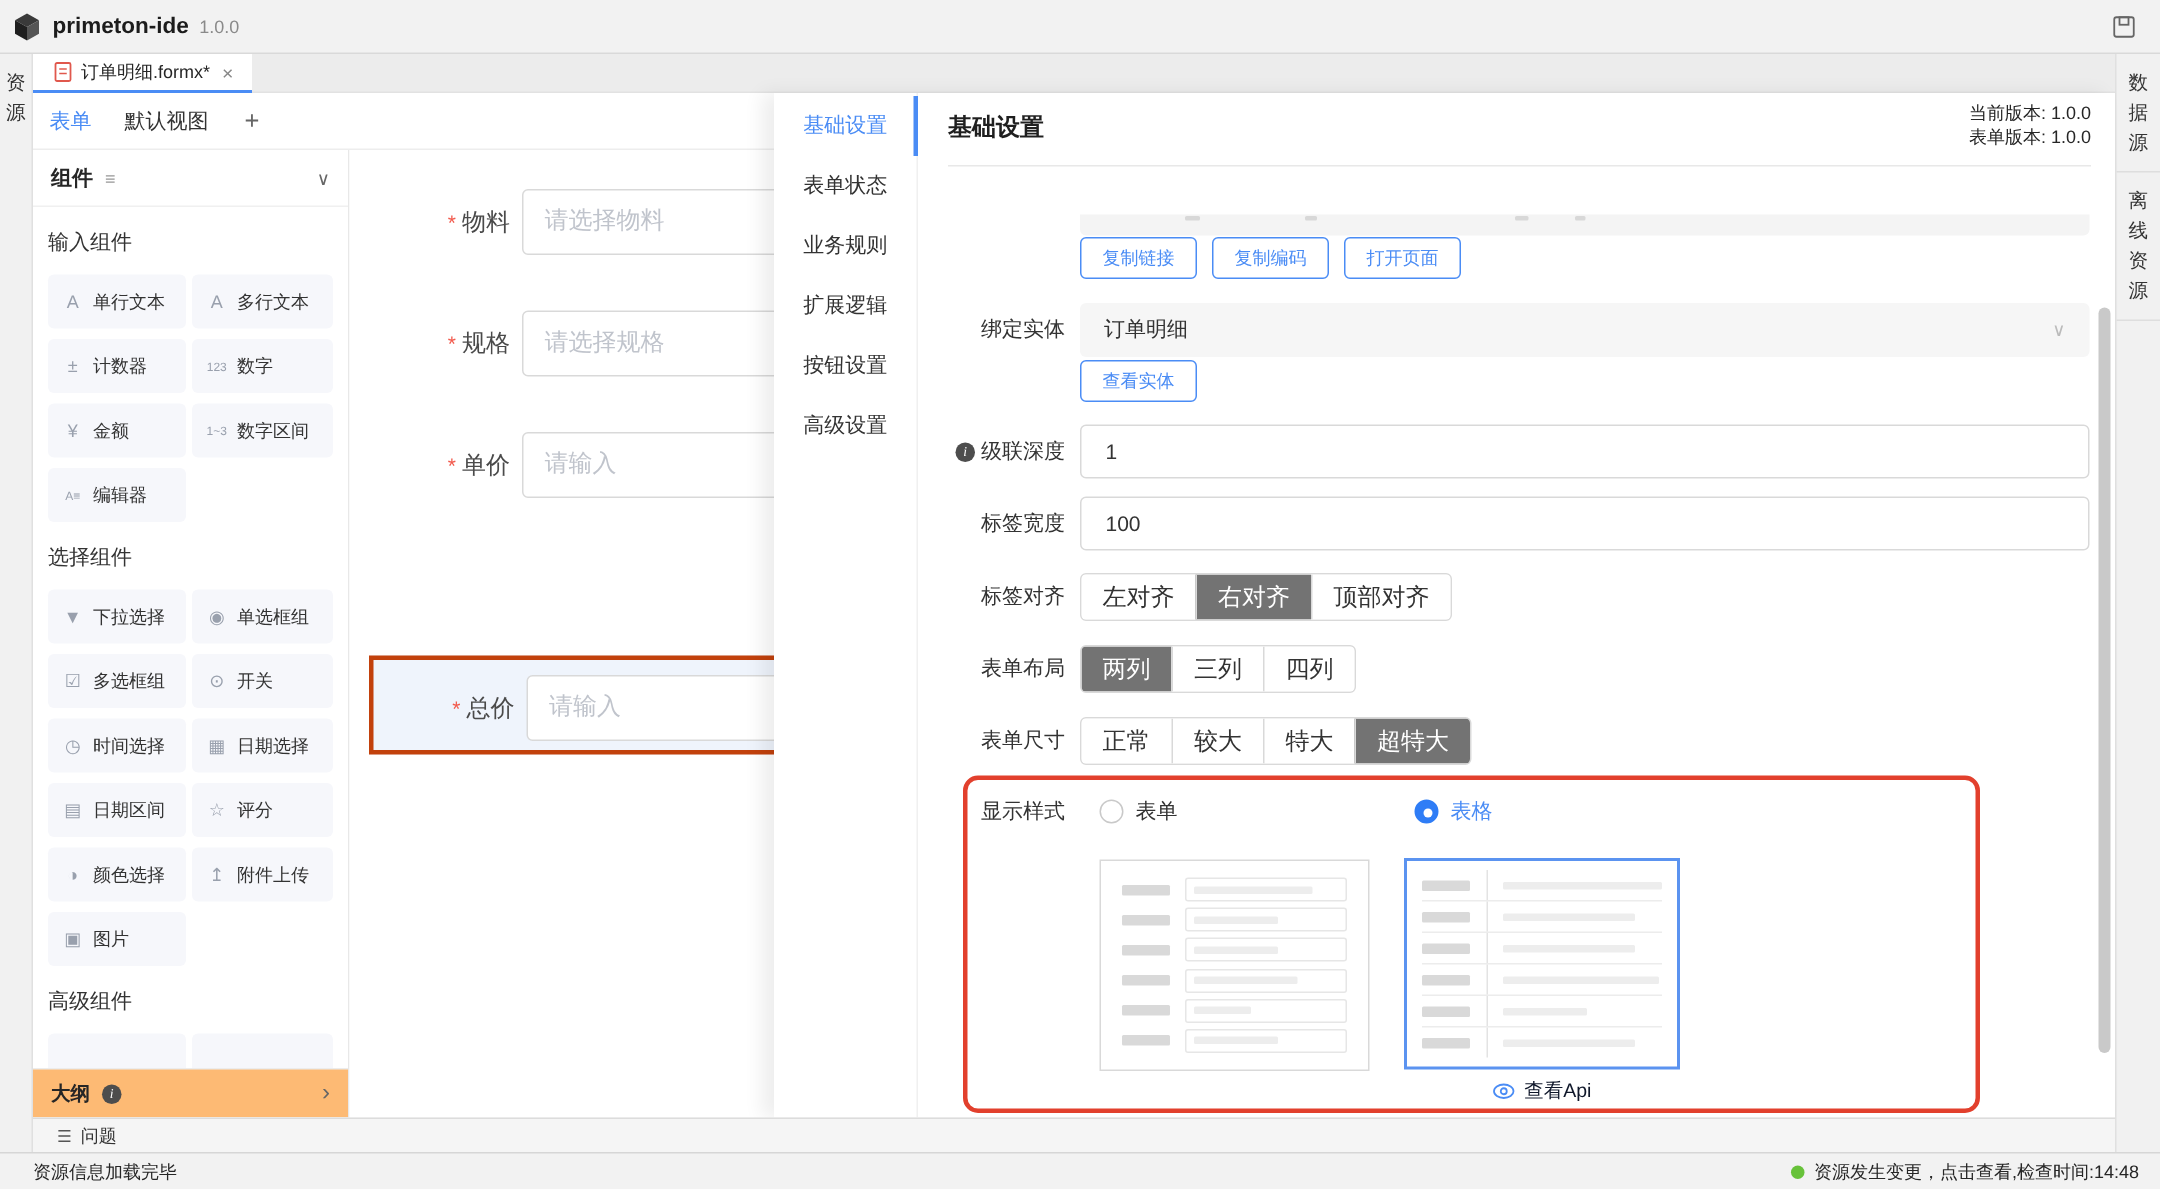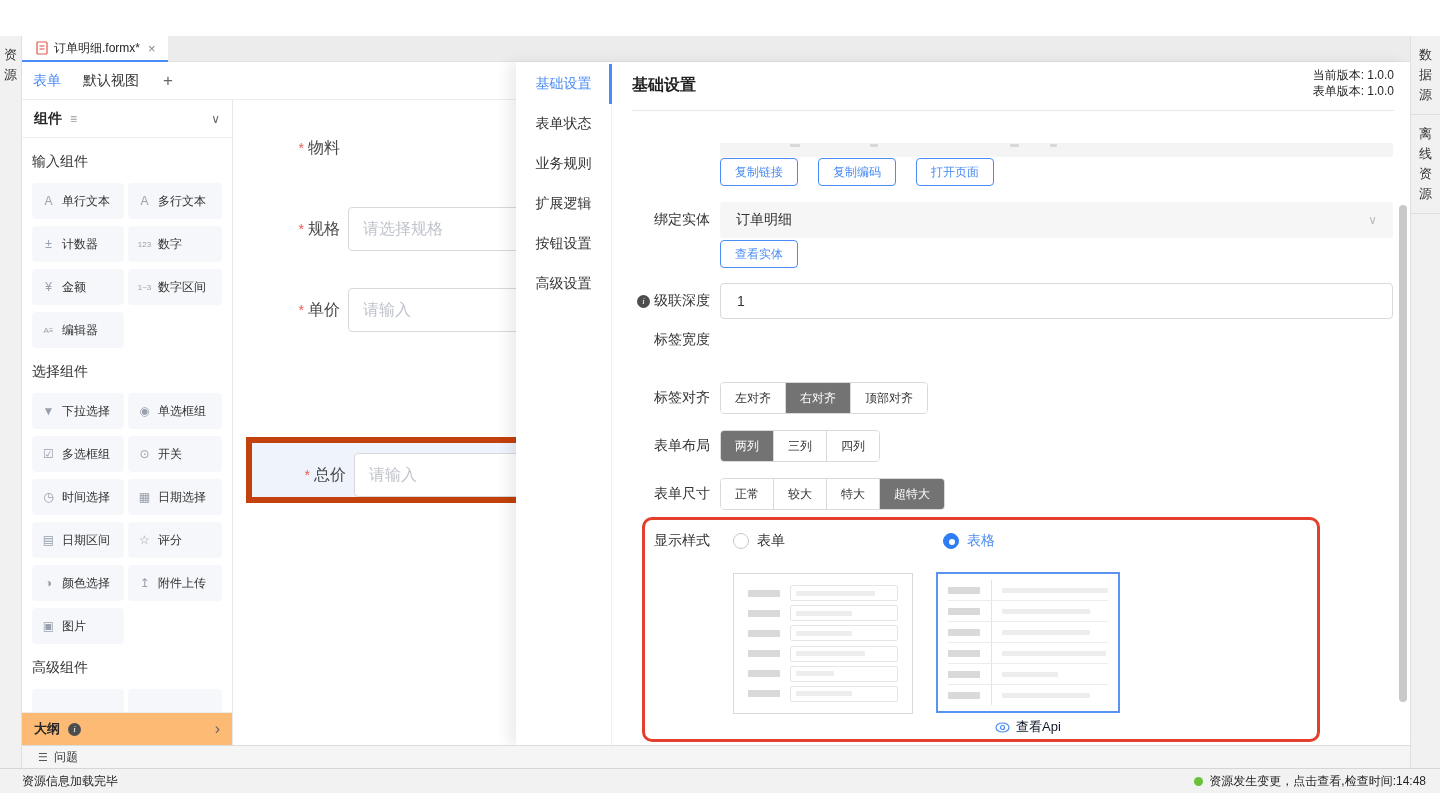--- a/index.html
+++ b/index.html
@@ -53,48 +53,48 @@
   .outline-sp { flex:1; }
   .outline-chev { font-size:16px; color:#666; cursor:pointer; }
 
   
   .canvas { position:absolute; left:233px; top:100px; width:283px; height:645px; background:#fff; overflow:hidden; }
   .field-row { position:absolute; left:13px; width:330px; height:44px; display:flex; align-items:center; }
   .f-label { width:94px; text-align:right; font-size:16px; color:#4a4a4a; margin-right:8px; white-space:nowrap; flex:none; }
   .f-star { color:#f25a4d; font-size:14px; margin-right:4px; }
   .f-input { flex:1; height:44px; border:1px solid #d9d9d9; border-radius:4px; background:#fff; font-size:16px; color:#333; padding:0 14px; outline:none; font-family:inherit; }
   .f-input::placeholder { color:#c0c4cc; }
-  .sel-wrap { position:absolute; left:13px; top:337px; width:330px; height:66px; background:#eff4fc; border:6px solid #c2410c; }
+  .sel-wrap { position:absolute; left:13px; top:337px; width:330px; height:66px; background:#eff4fc; border:3px solid #c2410c; }
   .sel-wrap .field-row { position:absolute; left:0; top:10px; }
   .sel-wrap .f-input { background:#fff; }
 
   
   .settings-block { position:absolute; left:516px; top:62px; width:894px; height:683px; background:#fff; box-shadow:-8px 0 12px rgba(0,0,0,0.07); }
   .settings-nav { position:absolute; left:0; top:0; width:96px; height:683px; background:#fff; border-right:1px solid #f0f0f0; padding-top:2px; }
   .snav-item { position:relative; height:40px; display:flex; align-items:center; justify-content:center; font-size:14px; color:#333; cursor:pointer; }
   .snav-item.active { color:#4a8cf5; }
   .snav-item.active::after { content:""; position:absolute; right:-1px; top:0; width:3px; height:40px; background:#4a8cf5; }
 
   
   .settings-panel { position:absolute; left:96px; top:0; width:798px; height:683px; background:#fff; overflow:hidden; }
   .sp-title { position:absolute; left:20px; top:13px; font-size:16px; font-weight:bold; color:#1f1f1f; }
   .sp-versions { position:absolute; right:16px; top:5px; text-align:left; font-size:12px; color:#262626; line-height:16px; }
   .sp-divider { position:absolute; left:20px; right:16px; top:48px; border-top:1px solid #e8e8e8; }
   .sp-cutbar { position:absolute; left:108px; right:17px; top:81px; height:14px; background:#f4f4f4; border-radius:0 0 4px 4px; }
   .sp-cutbar span { position:absolute; top:1px; height:3px; background:#d8d8d8; border-radius:1px; }
-  .sp-btnrow { position:absolute; left:108px; top:96px; display:flex; gap:20px; }
+  .sp-btnrow { position:absolute; left:108px; top:96px; display:flex; gap:10px; }
   .blue-btn { height:28px; padding:0 14px; border:1px solid #4a8cf5; color:#4a8cf5; background:#fff; border-radius:4px; font-size:12px; display:flex; align-items:center; cursor:pointer; font-family:inherit; }
   .sp-row { position:absolute; left:20px; right:17px; display:flex; align-items:center; }
   .sp-label { width:78px; text-align:right; font-size:14px; color:#333; margin-right:10px; flex:none; white-space:nowrap; display:flex; justify-content:flex-end; align-items:center; gap:4px; }
   .sp-select { flex:1; height:36px; background:#f6f6f6; border-radius:4px; display:flex; align-items:center; padding:0 16px; font-size:14px; color:#333; cursor:pointer; }
   .sp-select .chev { margin-left:auto; color:#bbb; font-size:12px; }
   .sp-input { flex:1; height:36px; border:1px solid #d9d9d9; border-radius:4px; padding:0 16px; font-size:14px; color:#333; outline:none; font-family:inherit; background:#fff; }
   .sp-viewentity { position:absolute; left:108px; top:178px; }
   .seg { display:inline-flex; border:1px solid #d9d9d9; border-radius:4px; overflow:hidden; }
-  .seg button { height:30px; padding:0 14px; background:#fff; border:none; border-left:1px solid #d9d9d9; font-size:12px; color:#333; cursor:pointer; font-family:inherit; }
+  .seg button { height:30px; padding:0 14px; background:#fff; border:none; border-left:1px solid #d9d9d9; font-size:16px; color:#333; cursor:pointer; font-family:inherit; }
   .seg button:first-child { border-left:none; }
   .seg button.sel { background:#737373; color:#fff; }
   .radio-pair { position:absolute; display:flex; align-items:center; gap:8px; cursor:pointer; }
   .radio { width:16px; height:16px; border-radius:50%; border:1px solid #c9c9c9; background:#fff; flex:none; position:relative; }
   .radio.sel { border-color:#2f7df6; background:#2f7df6; }
   .radio.sel::after { content:""; position:absolute; left:5px; top:5px; width:6px; height:6px; border-radius:50%; background:#fff; }
   .radio-label { font-size:14px; color:#333; }
   .radio-label.sel { color:#4a8cf5; }
 
   .thumb-form { position:absolute; left:121px; top:511px; width:180px; height:141px; border:1px solid #d9d9d9; background:#fff; padding:11px 14px; display:flex; flex-direction:column; justify-content:space-between; }
@@ -118,20 +118,36 @@
   .pb-label { font-size:12px; color:#333; }
   .statusbar { position:absolute; left:0; top:768px; width:1440px; height:25px; background:#f2f2f2; border-top:1px solid #d6d6d6; display:flex; align-items:center; justify-content:space-between; padding:0 14px 0 22px; font-size:12px; color:#262626; }
   .sb-right { display:flex; align-items:center; gap:6px; cursor:pointer; }
   .green-dot { width:9px; height:9px; border-radius:50%; background:#67c23a; }
 </style>
 </head>
 <body>
 
 <div class="app">
 
+  <div class="titlebar">
+    <svg class="logo" viewBox="0 0 20 20">
+      <polygon points="10,1 18,5.5 10,10 2,5.5" fill="#3a3a3a"></polygon>
+      <polygon points="2,5.5 10,10 10,19 2,14.5" fill="#1f1f1f"></polygon>
+      <polygon points="18,5.5 10,10 10,19 18,14.5" fill="#555"></polygon>
+    </svg>
+    <span class="app-name">primeton-ide</span>
+    <span class="app-ver">1.0.0</span>
+    <span class="tb-spacer"></span>
+    <span class="save-btn">
+      <svg width="16" height="16" viewBox="0 0 16 16">
+        <rect x="1.5" y="1.5" width="13" height="13" rx="1.5" fill="none" stroke="#666" stroke-width="1.2"></rect>
+        <rect x="5" y="1.5" width="6" height="5" fill="none" stroke="#666" stroke-width="1.2"></rect>
+      </svg>
+    </span>
+  </div>
 
   <div class="left-rail" id="leftRail">
       <div class="rail-item">
         <span>资</span>
         <span>源</span>
       </div>
     </div>
   <div class="right-rail" id="rightRail">
       <div class="rail-item">
         <span>数</span>
@@ -260,20 +276,21 @@
       <span class="outline-label">大纲</span>
       <span class="info-dot">i</span>
       <span class="outline-sp"></span>
       <span class="outline-chev">›</span>
     </div>
   </div>
 
   <div class="canvas" id="formCanvas">
       <div class="field-row" style="top: 26px;">
         <span class="f-label"><span class="f-star">*</span>物料</span>
+        <input class="f-input" placeholder="请选择物料" readonly="readonly" style="">
       </div>
       <div class="field-row" style="top: 107px;">
         <span class="f-label"><span class="f-star">*</span>规格</span>
         <input class="f-input" placeholder="请选择规格" readonly="readonly" style="">
       </div>
       <div class="field-row" style="top: 188px;">
         <span class="f-label"><span class="f-star">*</span>单价</span>
         <input class="f-input" placeholder="请输入" readonly="readonly" style="">
       </div>
       <div class="sel-wrap">
@@ -328,20 +345,21 @@
       <div class="sp-row" style="top:221px;">
         <span class="sp-label">
           <span class="info-dot" style="margin-left:0;">i</span>
           <span>级联深度</span>
         </span>
         <input class="sp-input" value="1" style="">
       </div>
 
       <div class="sp-row" style="top:269px;">
         <span class="sp-label">标签宽度</span>
+        <input class="sp-input" value="100" style="">
       </div>
 
       <div class="sp-row" style="top:320px;">
         <span class="sp-label">标签对齐</span>
         <span class="seg" id="segAlign">
             <button>左对齐</button>
             <button class="sel">右对齐</button>
             <button>顶部对齐</button>
           </span>
       </div>

